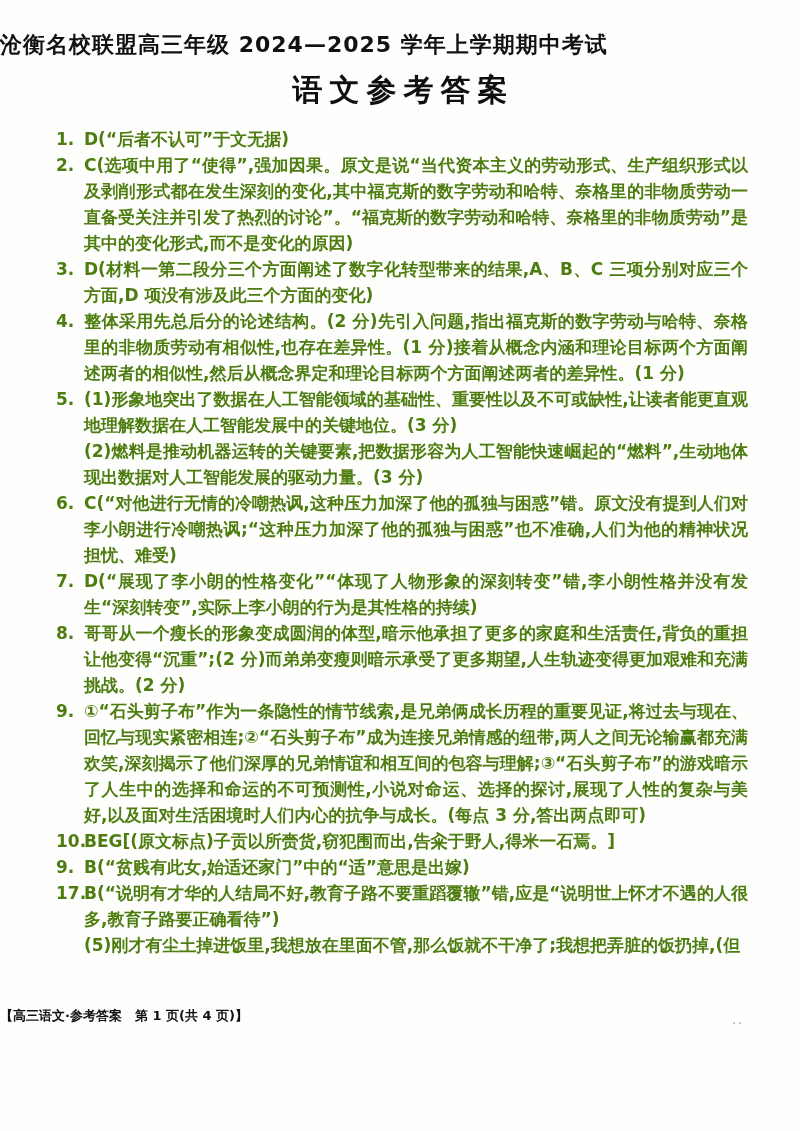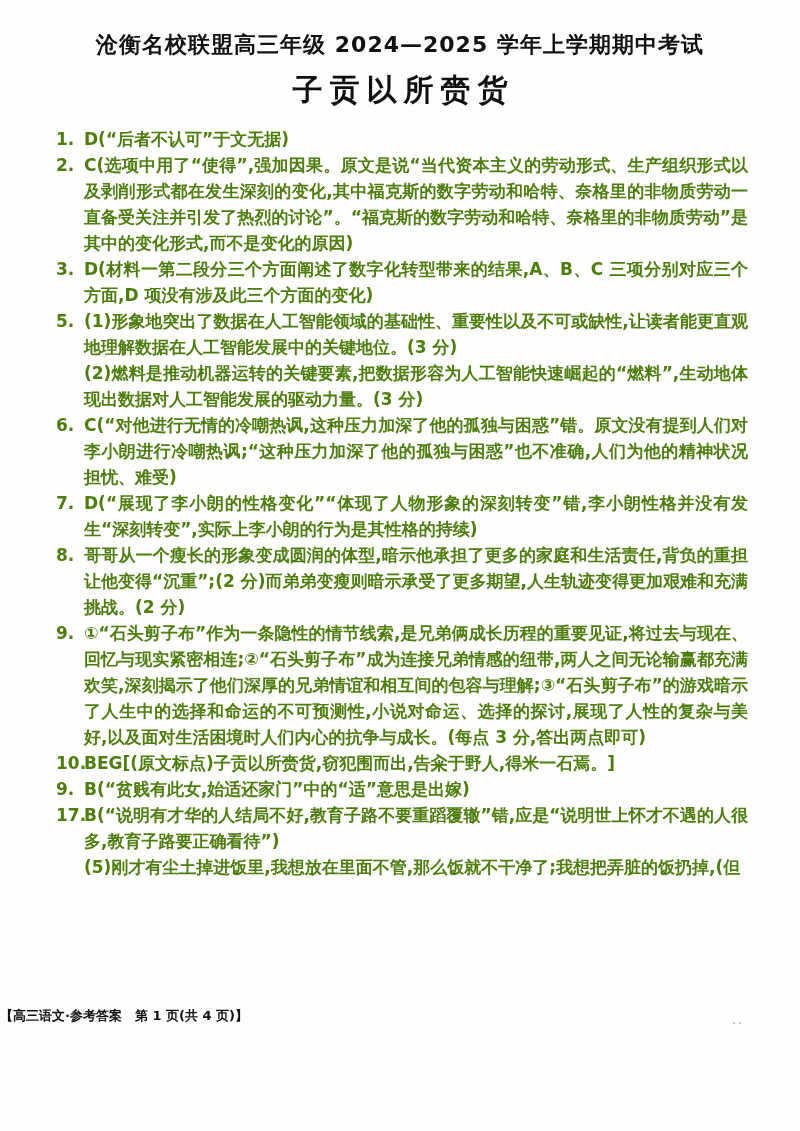--- a/index.html
+++ b/index.html
@@ -10,21 +10,20 @@
     background:#fefefdff;
     background:#fefefd;
     overflow:hidden;
     color:#161616;
     font-family:"DejaVu Sans","Liberation Sans",sans-serif;
     font-weight:700;
     -webkit-font-smoothing:antialiased;
   }
   .title{
     padding-top:30px;
-    text-align:center;
     font-size:22px;
     letter-spacing:1px;
     color:#111;
   }
   .subtitle{
     margin-top:10px;
     text-align:center;
     font-size:30px;
     letter-spacing:7px;
     text-indent:7px;
@@ -62,30 +61,33 @@
     color:#8a8a8a;
     letter-spacing:2px;
     font-weight:400;
   }
 </style>
 </head>
 <body>
 
 <div class="page">
   <div class="title">沧衡名校联盟高三年级 2024—2025 学年上学期期中考试</div>
-  <div class="subtitle">子贡以所赍货</div>
+  <div class="subtitle">语文参考答案</div>
   <div class="answers">
       <div class="item">
         <div class="para first"><span class="num">1.</span>D(“后者不认可”于文无据)</div>
       </div>
       <div class="item">
         <div class="para first"><span class="num">2.</span>C(选项中用了“使得”,强加因果。原文是说“当代资本主义的劳动形式、生产组织形式以及剥削形式都在发生深刻的变化,其中福克斯的数字劳动和哈特、奈格里的非物质劳动一直备受关注并引发了热烈的讨论”。“福克斯的数字劳动和哈特、奈格里的非物质劳动”是其中的变化形式,而不是变化的原因)</div>
       </div>
       <div class="item">
         <div class="para first"><span class="num">3.</span>D(材料一第二段分三个方面阐述了数字化转型带来的结果,A、B、C 三项分别对应三个方面,D 项没有涉及此三个方面的变化)</div>
+      </div>
+      <div class="item">
+        <div class="para first"><span class="num">4.</span>整体采用先总后分的论述结构。(2 分)先引入问题,指出福克斯的数字劳动与哈特、奈格里的非物质劳动有相似性,也存在差异性。(1 分)接着从概念内涵和理论目标两个方面阐述两者的相似性,然后从概念界定和理论目标两个方面阐述两者的差异性。(1 分)</div>
       </div>
       <div class="item">
         <div class="para first"><span class="num">5.</span>(1)形象地突出了数据在人工智能领域的基础性、重要性以及不可或缺性,让读者能更直观地理解数据在人工智能发展中的关键地位。(3 分)</div>
         <div class="para">(2)燃料是推动机器运转的关键要素,把数据形容为人工智能快速崛起的“燃料”,生动地体现出数据对人工智能发展的驱动力量。(3 分)</div>
       </div>
       <div class="item">
         <div class="para first"><span class="num">6.</span>C(“对他进行无情的冷嘲热讽,这种压力加深了他的孤独与困惑”错。原文没有提到人们对李小朗进行冷嘲热讽;“这种压力加深了他的孤独与困惑”也不准确,人们为他的精神状况担忧、难受)</div>
       </div>
       <div class="item">
         <div class="para first"><span class="num">7.</span>D(“展现了李小朗的性格变化”“体现了人物形象的深刻转变”错,李小朗性格并没有发生“深刻转变”,实际上李小朗的行为是其性格的持续)</div>

